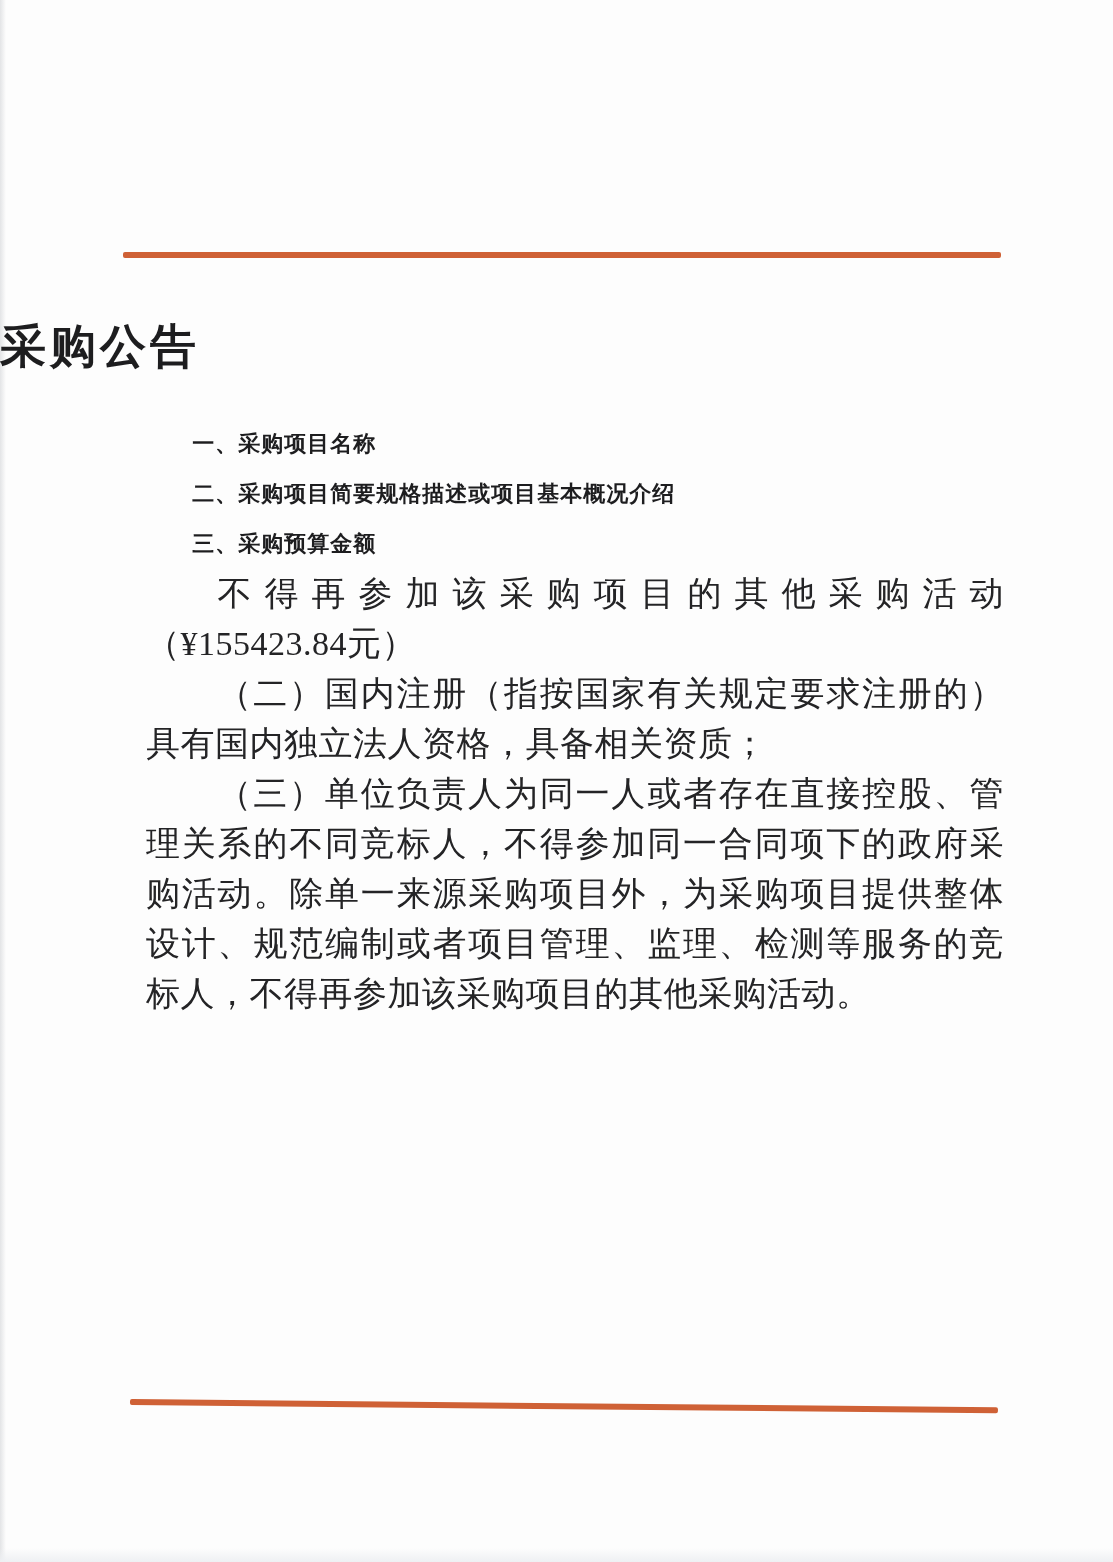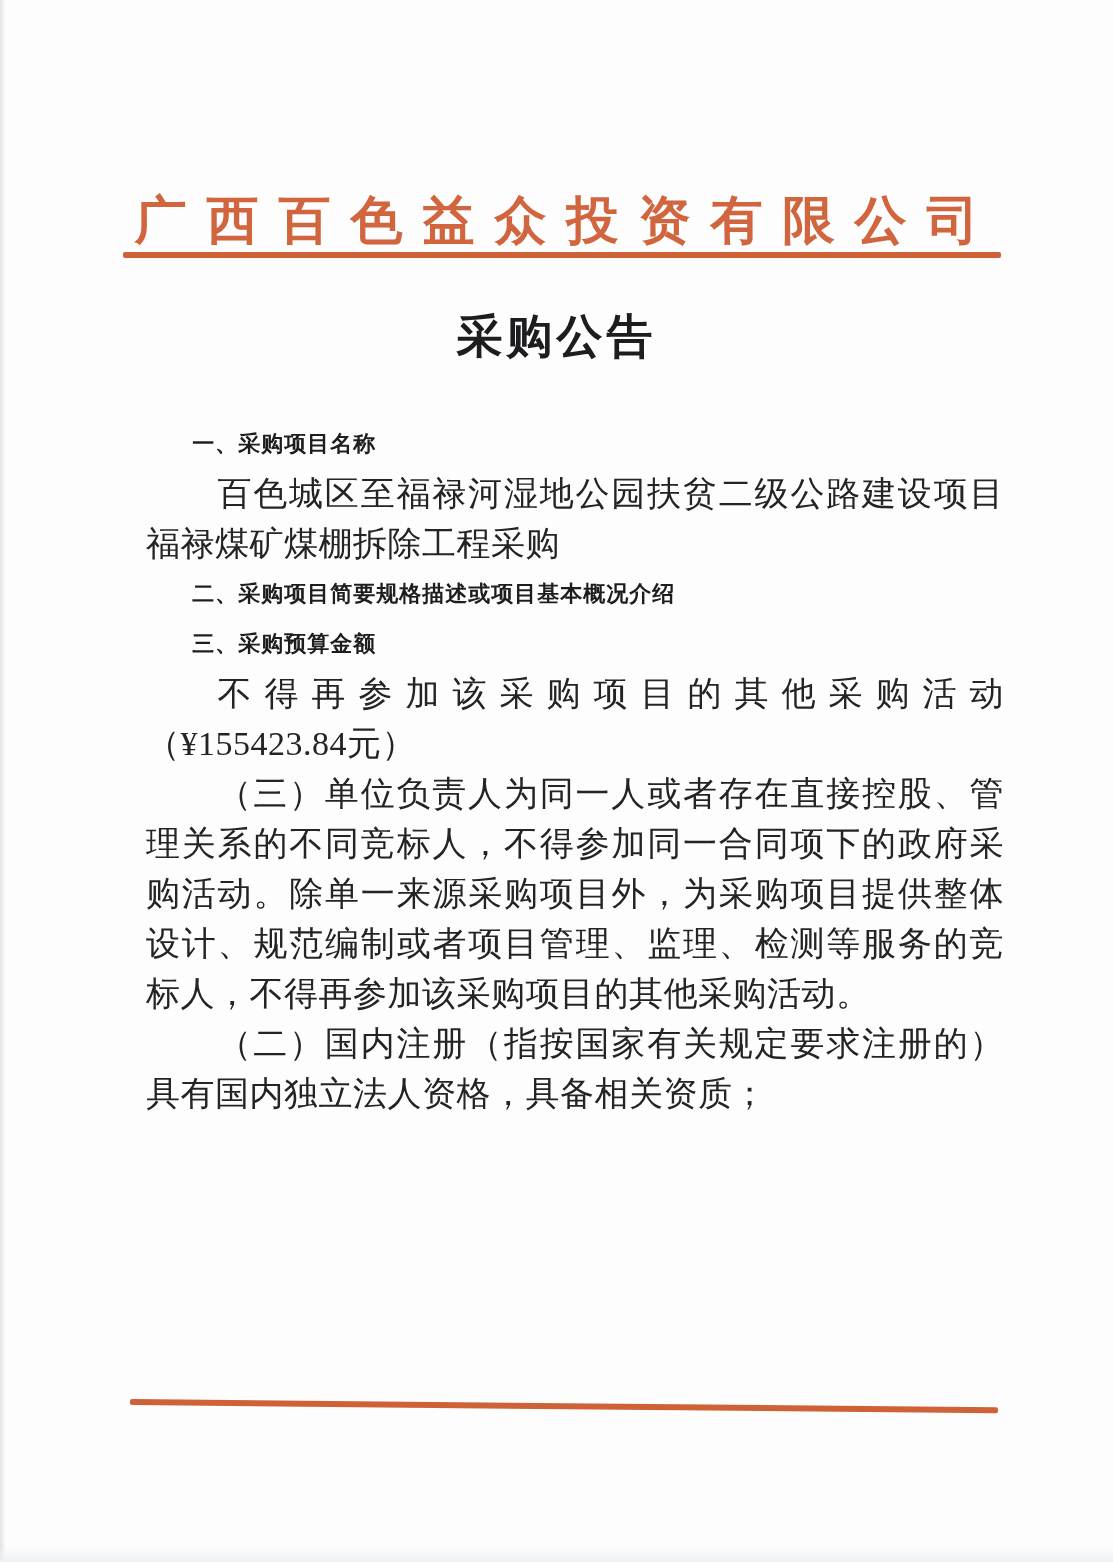--- a/index.html
+++ b/index.html
@@ -43,25 +43,25 @@
     position: absolute;
     top: 252px;
     left: 123px;
     width: 878px;
     height: 6px;
     background: #cf6136;
     border-radius: 2px;
   }
   .doc-title {
     position: absolute;
-    top: 306px;
+    top: 316px;
     left: 0;
     right: 0;
     margin: 0;
-    text-align: center;
+    text-align: left;
     font-size: 46px;
     font-weight: 700;
     color: #1d1d1f;
     letter-spacing: 4px;
     font-family: "Liberation Serif", "DejaVu Serif", serif;
   }
   .body-text {
     position: absolute;
     top: 419px;
     left: 146px;
@@ -99,33 +99,31 @@
     transform-origin: left center;
   }
 </style>
 </head>
 <body>
 
 <div class="page">
   <div class="edge-left"></div>
   <div class="edge-bottom"></div>
 
-  <div class="company-name">广西百色益众投资有限公司</div>
 
   <div class="header-rule"></div>
 
   <h1 class="doc-title">采购公告</h1>
 
   <div class="body-text">
     <h2>一、采购项目名称</h2>
-    <p>百色城区至福禄河湿地公园扶贫二级公路建设项目福禄煤矿煤棚拆除工程采购</p>
 
     <h2>二、采购项目简要规格描述或项目基本概况介绍</h2>
 
     <h2>三、采购预算金额</h2>
     <p>不得再参加该采购项目的其他采购活动（¥155423.84元）</p>
 
+    <p>（二）国内注册（指按国家有关规定要求注册的）具有国内独立法人资格，具备相关资质；</p>
     <p>（三）单位负责人为同一人或者存在直接控股、管理关系的不同竞标人，不得参加同一合同项下的政府采购活动。除单一来源采购项目外，为采购项目提供整体设计、规范编制或者项目管理、监理、检测等服务的竞标人，不得再参加该采购项目的其他采购活动。</p>
-    <p>（二）国内注册（指按国家有关规定要求注册的）具有国内独立法人资格，具备相关资质；</p>
   </div>
 
   <div class="footer-rule"></div>
 </div>
 
 </body></html>

